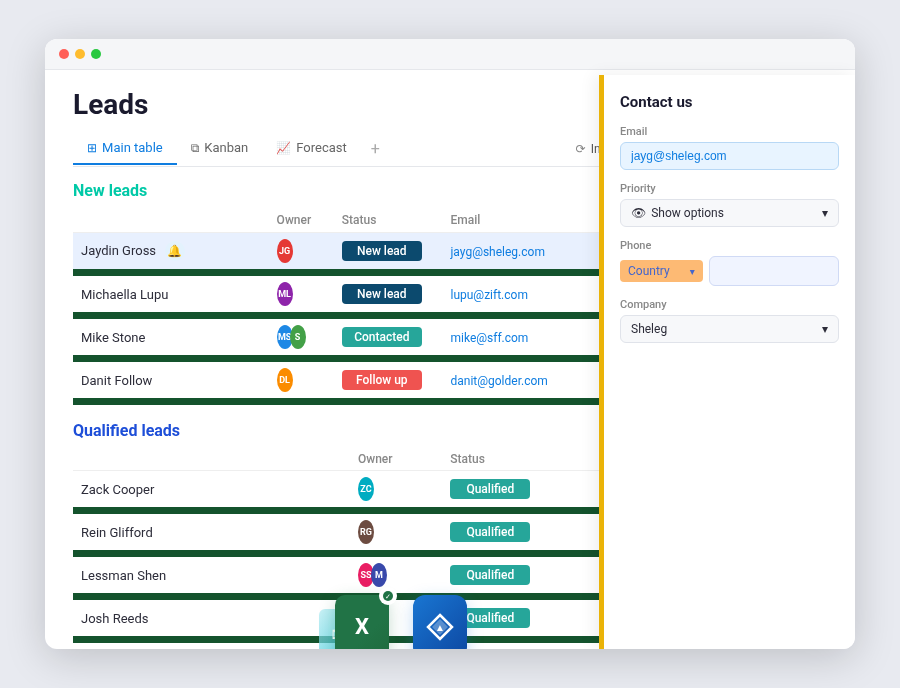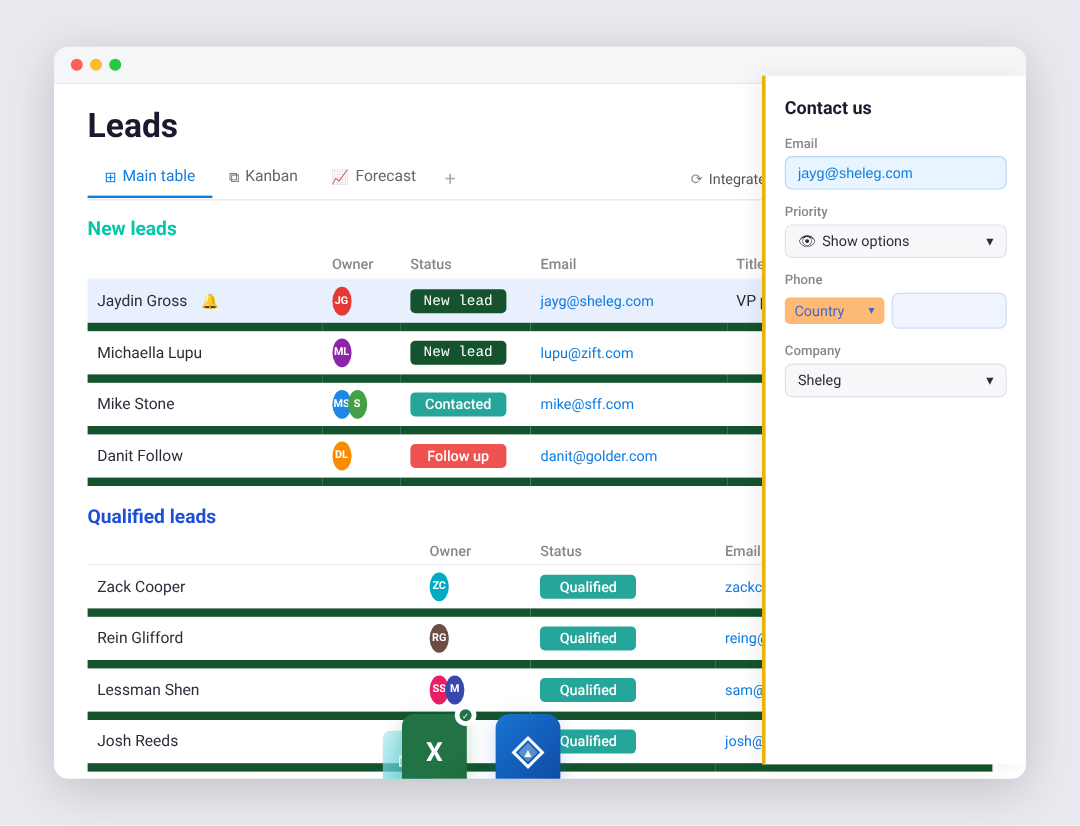--- a/index.html
+++ b/index.html
@@ -172,21 +172,21 @@
     .status-badge {
       border-radius: 4px;
       padding: 3px 10px;
       font-size: 12px;
       font-weight: 500;
       display: inline-block;
       text-align: center;
       min-width: 80px;
       color: #fff;
     }
-    .status-new { background: #14532d; font-family: Liberation Mono, monospace; }
+    .status-new { background: #0c4a6e; }
     .status-contacted { background: #26a69a; }
     .status-followup { background: #ef5350; }
     .status-qualified { background: #26a69a; }
 
     .email-link { color: #0f7de0; font-size: 12px; }
     .owner-cell { display: flex; align-items: center; gap: 3px; }
     .avatar-circle {
       width: 16px;
       height: 24px;
       border-radius: 50%;
@@ -216,25 +216,25 @@
       border-radius: 50%;
       margin-left: 6px;
       color: #1976d2;
       font-size: 12px;
     }
 
     
     .side-panel {
       position: absolute;
       right: 0;
-      top: 24px;
-      width: 220px;
+      top: 36px;
+      width: 256px;
       height: calc(100% - 36px);
       background: #fff;
-      border-left: 3px solid #eab308;
+      border-left: 5px solid #eab308;
       box-shadow: -4px 0 16px rgba(0,0,0,0.07);
       padding: 18px 16px;
       overflow-y: auto;
       z-index: 10;
     }
     .panel-title {
       font-size: 15px;
       font-weight: 700;
       color: #1a1a2e;
       margin-bottom: 14px;

